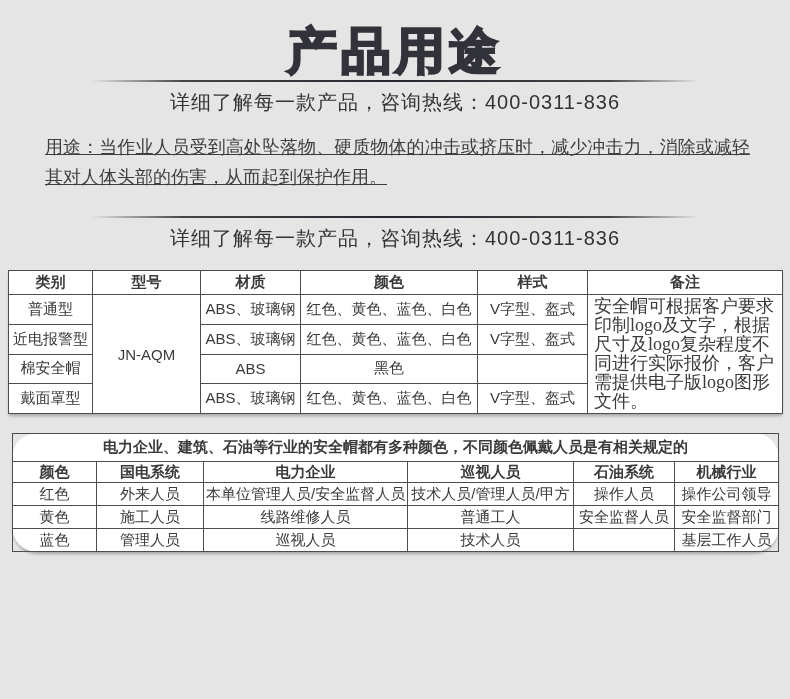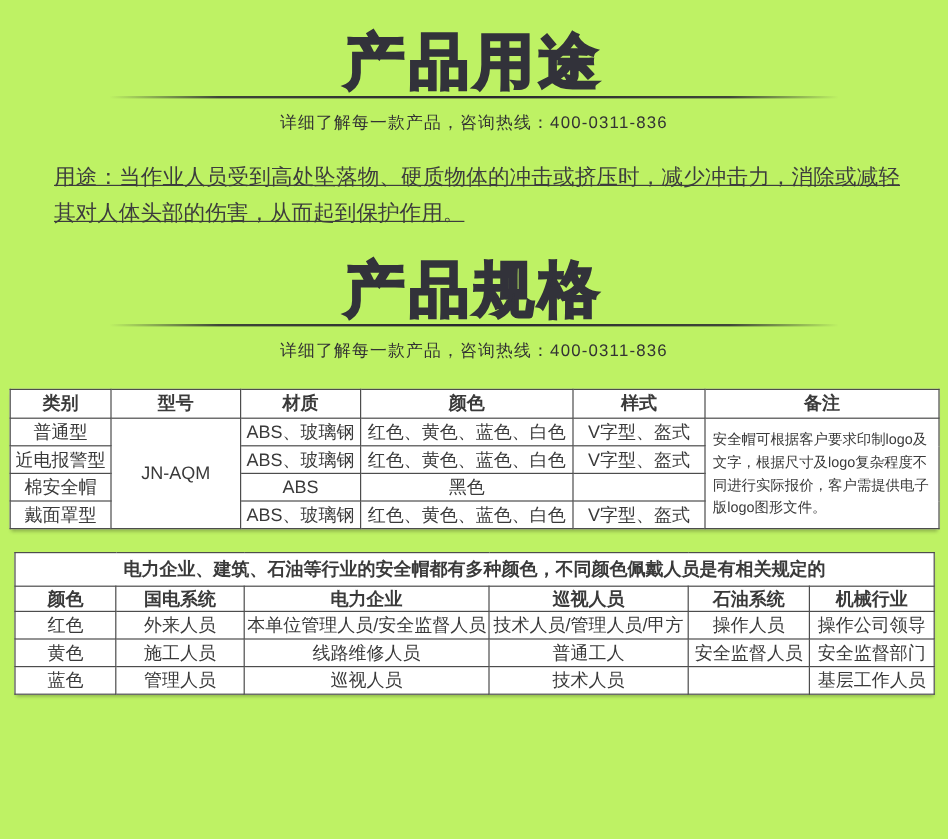--- a/index.html
+++ b/index.html
@@ -4,21 +4,21 @@
 <style>
   * { box-sizing: border-box; }
   html, body {
     margin: 0; padding: 0;
     width: 790px; height: 699px;
     background: #ffffff;
     font-family: "Liberation Sans", "DejaVu Sans", sans-serif;
     color: #3b3b3b;
     overflow: hidden;
   }
-  .page { width: 790px; height: 699px; background: #bef264; }
+  .page { width: 790px; height: 699px; background: #e5e5e5; }
 
   
   .title-block { text-align: center; }
   .title-block.first { padding-top: 24px; }
   .title-block.second { padding-top: 22px; }
   .big-title {
     font-size: 50px;
     line-height: 54px;
     font-weight: 900;
     color: #32323a;
@@ -27,21 +27,21 @@
   }
   .title-divider {
     width: 608px; height: 2px;
     margin: 2px auto 0 auto;
     background: linear-gradient(to right,
       rgba(40,40,48,0) 0%, rgba(40,40,48,0.85) 15%,
       #26262e 50%, rgba(40,40,48,0.85) 85%, rgba(40,40,48,0) 100%);
   }
   .subtitle {
     margin-top: 9px;
-    font-size: 14px;
+    font-size: 20px;
     line-height: 22px;
     color: #333333;
     letter-spacing: 1px;
   }
 
   
   .usage-text {
     margin-top: 19px;
     padding: 0 40px 0 45px;
     font-size: 18px;
@@ -72,27 +72,28 @@
   }
   th { font-weight: bold; }
 
   
   .spec-table { width: 774px; margin: 21px 0 0 8px; }
   .spec-table tr.hdr { height: 24px; margin-top: 44px; }
   .spec-table tr.r { height: 23px; }
   .spec-table td.remark-cell {
     text-align: left;
     white-space: normal;
-    font-size: 12px;
+    font-size: 18px;
     line-height: 19px;
     padding: 2px 6px;
-  }
-
-  
-  .color-table { width: 766px; margin: 19px 0 0 12px; }
+    font-family: Liberation Serif, serif;
+  }
+
+  
+  .color-table { width: 766px; margin: 19px 0 0 12px; border-radius: 25px; }
   .color-table tr.intro-row { height: 28px; }
   .color-table tr.hdr { height: 21px; }
   .color-table tr.r { height: 23px; padding-left: 28px; }
   .color-table tr.foot-row { height: 27px; }
   .color-table td.intro-cell { font-weight: bold; }
   .color-table td.foot-cell { font-size: 15px; }
 </style>
 </head>
 <body>
 
@@ -102,21 +103,20 @@
     <div class="big-title">产品用途</div>
     <div class="title-divider"></div>
     <div class="subtitle">详细了解每一款产品，咨询热线：400-0311-836</div>
   </div>
 
   <div class="usage-text">
     <p>用途：当作业人员受到高处坠落物、硬质物体的冲击或挤压时，减少冲击力，消除或减轻其对人体头部的伤害，从而起到保护作用。</p>
   </div>
 
   <div class="title-block second">
-    <div class="big-title">产品规格</div>
     <div class="title-divider"></div>
     <div class="subtitle">详细了解每一款产品，咨询热线：400-0311-836</div>
   </div>
 
   <table class="spec-table">
     <colgroup>
       <col style="width:84px">
         <col style="width:108px">
         <col style="width:100px">
       <col style="width:177px">

